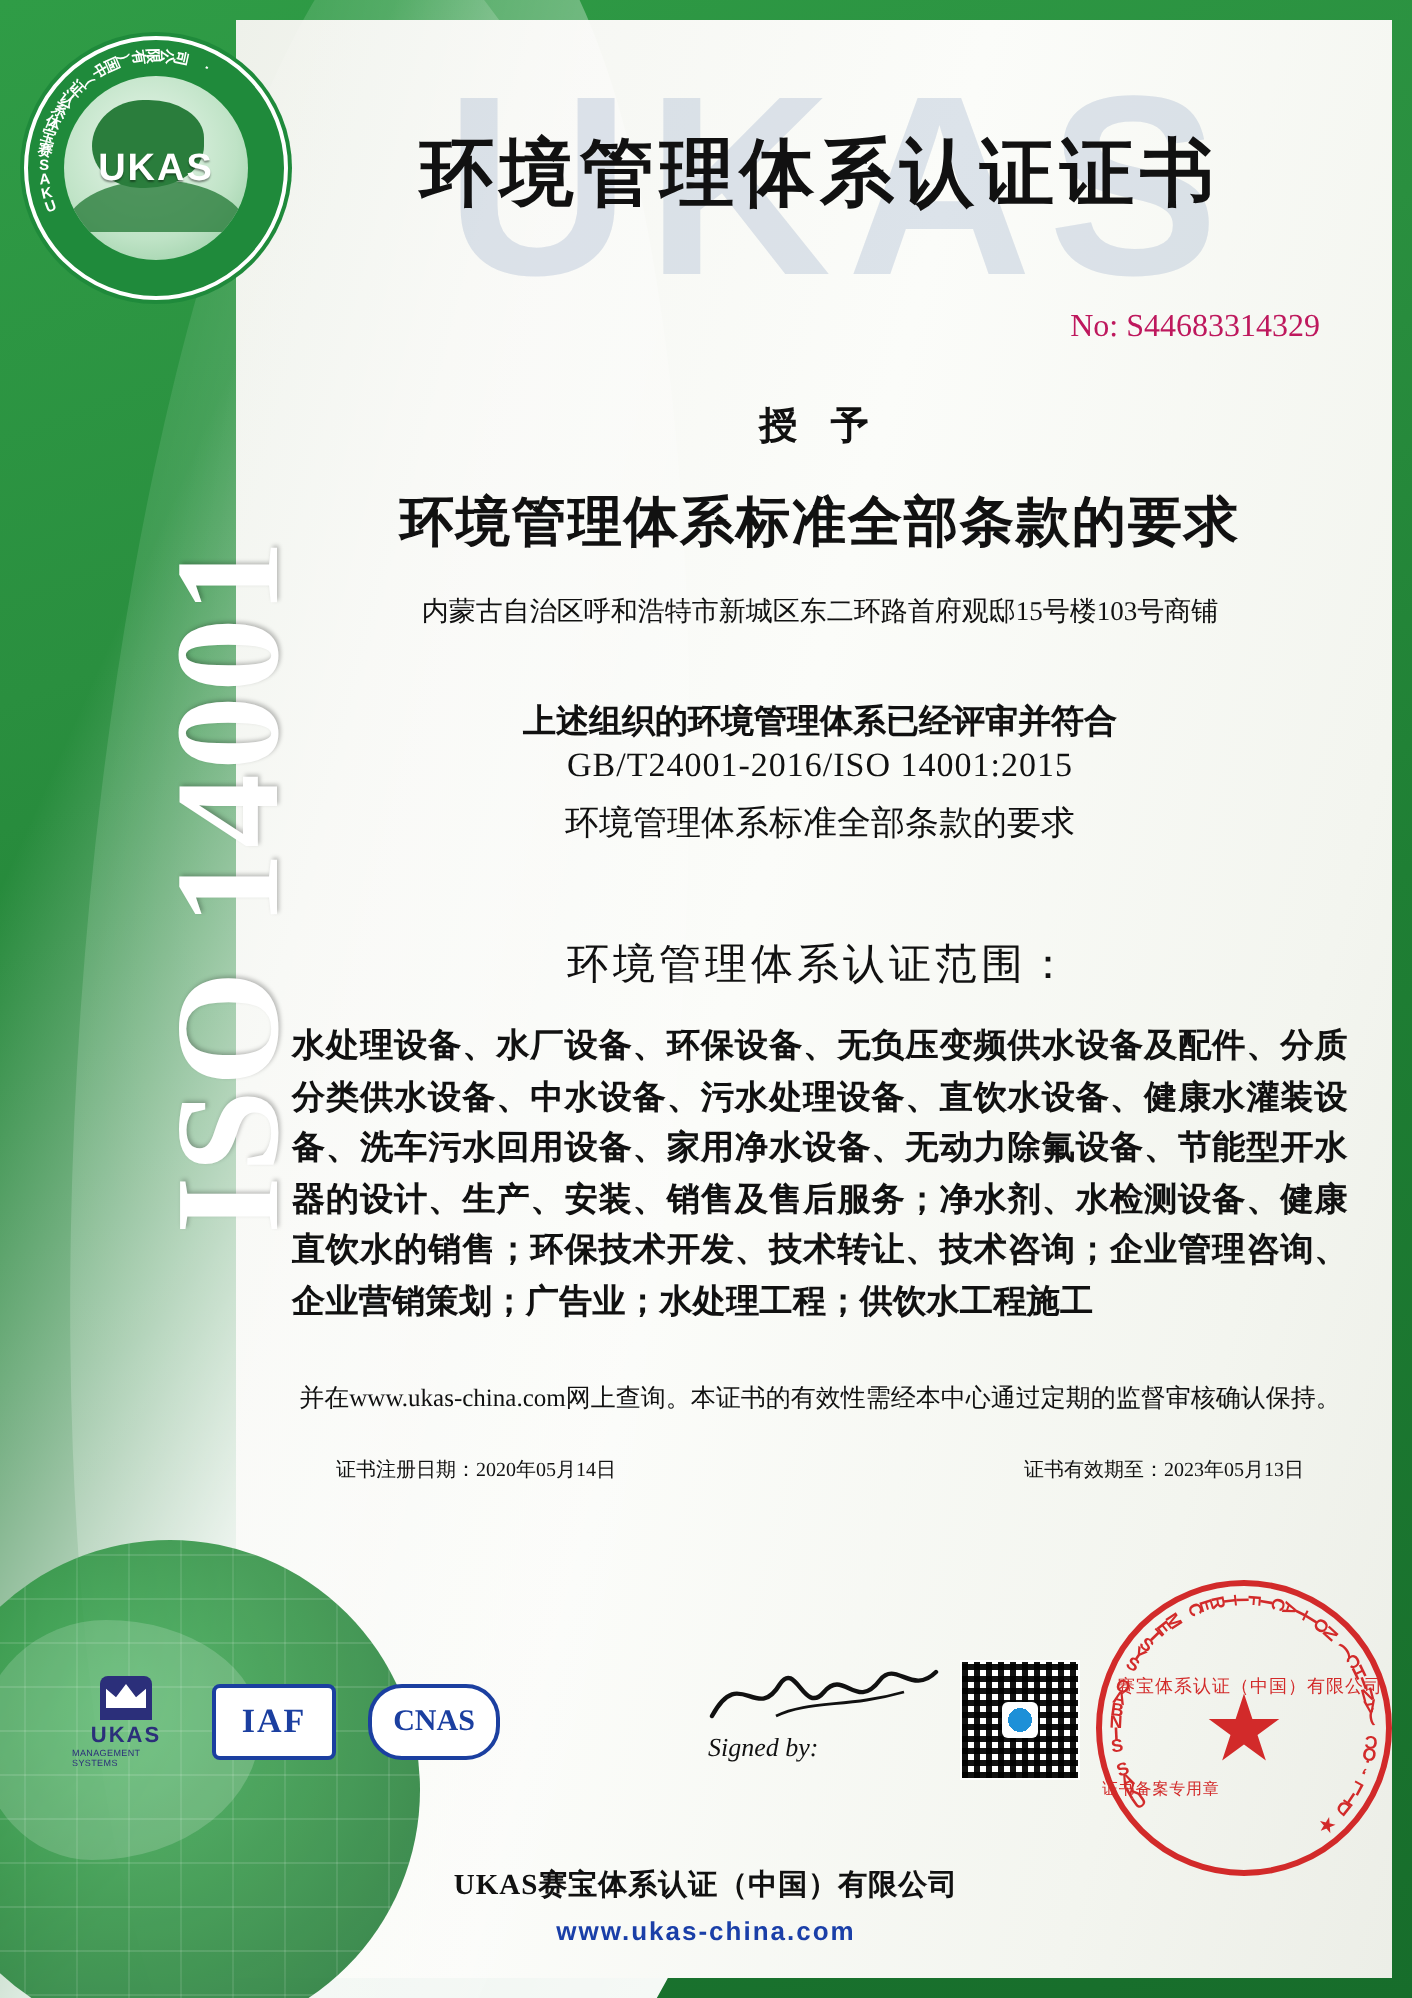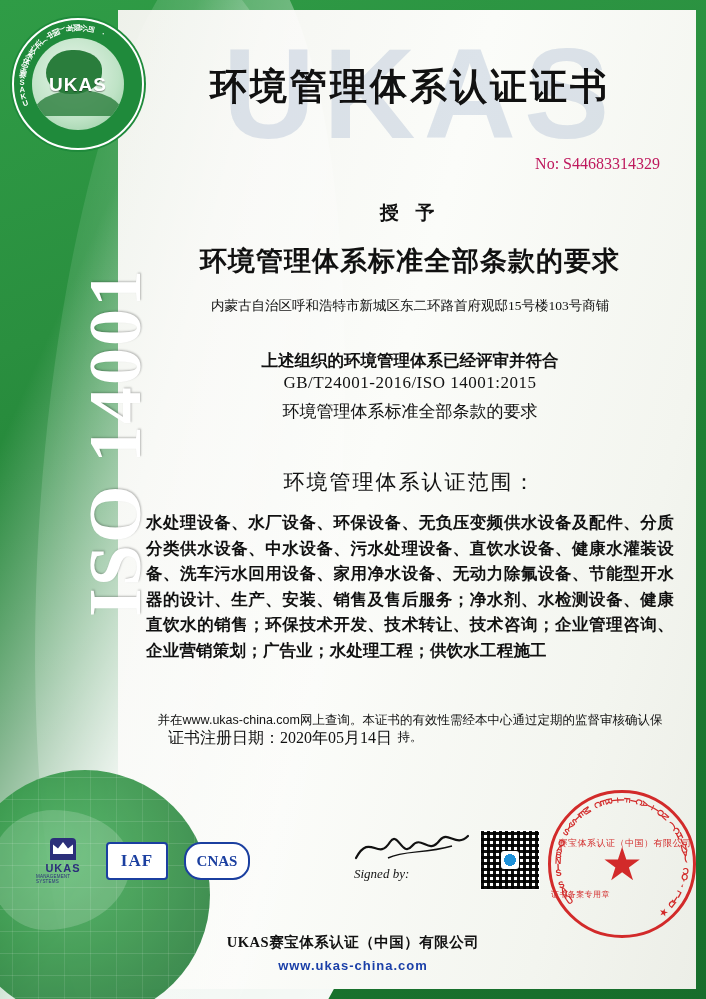--- a/index.html
+++ b/index.html
@@ -275,34 +275,33 @@
     width: 524px;
     text-align: center;
     font-family: "Liberation Serif", serif;
     font-size: 12.5px;
   }
   .note2 {
     position: absolute;
     left: 8px; top: 691px;
     width: 524px;
     text-align: center;
-    font-family: Liberation Sans, sans-serif;
+    font-family: Liberation Serif, serif;
     font-size: 12.5px;
-    margin-top: 21px;
   }
   .dates {
     position: absolute;
     left: 0; top: 728px;
     width: 540px;
     display: flex;
     justify-content: space-between;
     padding: 0 28px;
     box-sizing: border-box;
     font-family: "Liberation Serif", serif;
-    font-size: 16px;
+    font-size: 10px;
   }
   
   .logos {
     position: absolute;
     left: 36px; top: 833px;
     width: 340px;
     height: 56px;
     display: flex;
     align-items: center;
     gap: 16px;
@@ -500,20 +499,21 @@
     <div class="company">环境管理体系标准全部条款的要求</div>
     <div class="address">内蒙古自治区呼和浩特市新城区东二环路首府观邸15号楼103号商铺</div>
     <div class="conform">上述组织的环境管理体系已经评审并符合</div>
     <div class="standard">GB/T24001-2016/ISO 14001:2015</div>
     <div class="clause">环境管理体系标准全部条款的要求</div>
     <div class="scope-heading">环境管理体系认证范围：</div>
     <div class="scope-body">水处理设备、水厂设备、环保设备、无负压变频供水设备及配件、分质分类供水设备、中水设备、污水处理设备、直饮水设备、健康水灌装设备、洗车污水回用设备、家用净水设备、无动力除氟设备、节能型开水器的设计、生产、安装、销售及售后服务；净水剂、水检测设备、健康直饮水的销售；环保技术开发、技术转让、技术咨询；企业管理咨询、企业营销策划；广告业；水处理工程；供饮水工程施工</div>
     <div class="note2">并在www.ukas-china.com网上查询。本证书的有效性需经本中心通过定期的监督审核确认保持。</div>
     <div class="dates">
       <div><span>证书注册日期：</span><span>2020年05月14日</span></div>
+      <div><span>证书有效期至：</span><span>2023年05月13日</span></div>
     </div>
   </div>
 
   <div class="logos">
     <div class="logo-ukas">
       <div class="crown"></div>
       <div class="lbl">UKAS</div>
       <div class="sub">MANAGEMENT SYSTEMS</div>
     </div>
     <div class="logo-iaf">IAF</div>

